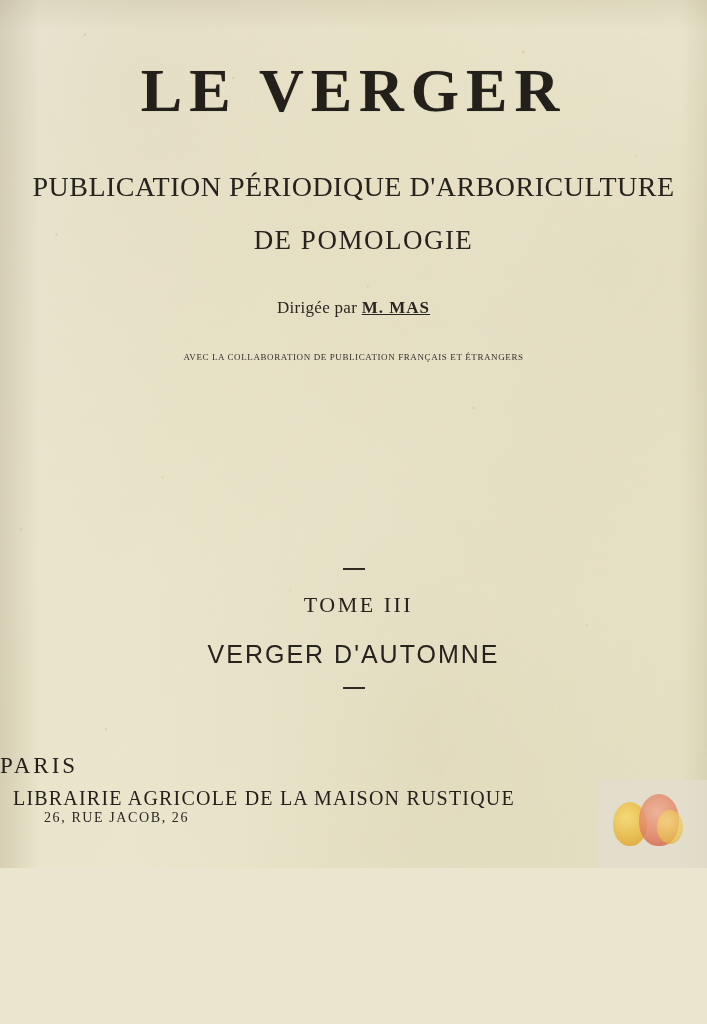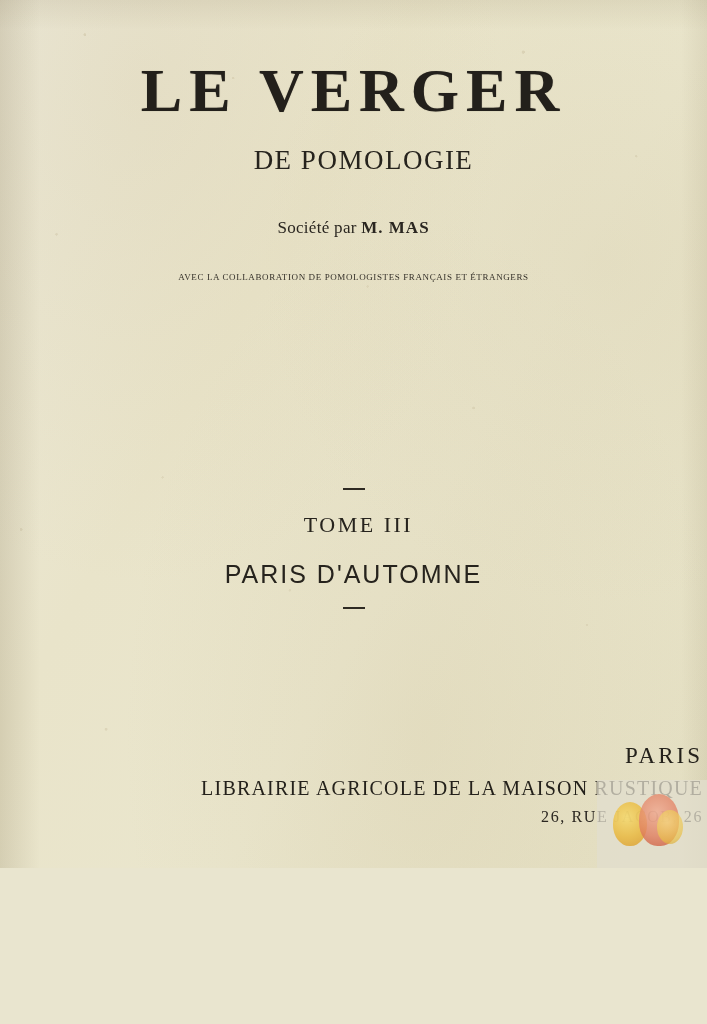--- a/index.html
+++ b/index.html
@@ -103,20 +103,21 @@
 
   .director-line {
     margin: 42px 0 0 0;
     font-size: 17px;
     color: #2a2620;
     letter-spacing: 0.3px;
   }
   .director-line .name {
     font-weight: bold;
     letter-spacing: 1px;
+    text-decoration: underline;
   }
 
   .president-line {
     margin: 18px 0 0 0;
     font-size: 17px;
     letter-spacing: 0.3px;
     color: #2a2620;
   }
 
   .collab-line {
@@ -151,39 +152,40 @@
     color: #26231d;
     font-family: "Liberation Sans", sans-serif;
   }
 
   .imprint {
     position: absolute;
     left: 0;
     right: 4px;
     bottom: 42px;
     z-index: 2;
-    text-align: right;
+    text-align: left;
   }
   .imprint .city {
     font-size: 23px;
     letter-spacing: 3px;
     color: #24211b;
   }
   .imprint .publisher {
     margin-top: 8px;
     font-size: 20px;
     letter-spacing: 1.2px;
     color: #24211b;
     padding-left: 13px;
   }
   .imprint .address {
-    margin-top: 8px;
-    font-size: 16px;
+    margin-top: 0;
+    font-size: 14px;
     letter-spacing: 1.6px;
     color: #2b2721;
+    padding-left: 44px;
   }
 
   
   #watermark {
     position: absolute;
     right: 0;
     bottom: 0;
     width: 110px;
     height: 88px;
     z-index: 3;
@@ -225,37 +227,38 @@
 
 <div id="page">
 
   <div id="grain"></div>
   <div id="edge-shade"></div>
 
   <div class="content">
 
     <h1 class="title-main">LE VERGER</h1>
 
+    <p class="subtitle-1">PUBLICATION PÉRIODIQUE D'ARBORICULTURE</p>
 
 
     <p class="subtitle-2">DE POMOLOGIE</p>
 
     <p class="director-line">
-      <span>Société par</span>
+      <span>Dirigée par</span>
       <span class="name">M. MAS</span>
     </p>
 
 
-    <p class="collab-line">AVEC LA COLLABORATION DE POMOLOGISTES FRANÇAIS ET ÉTRANGERS</p>
+    <p class="collab-line">AVEC LA COLLABORATION DE PUBLICATION FRANÇAIS ET ÉTRANGERS</p>
 
     <span class="rule-dash dash-top"></span>
 
     <p class="tome">TOME III</p>
 
-    <p class="volume-subject">PARIS D'AUTOMNE</p>
+    <p class="volume-subject">VERGER D'AUTOMNE</p>
 
     <span class="rule-dash dash-bottom"></span>
 
   </div>
 
   <div class="imprint">
     <div class="city">PARIS</div>
     <div class="publisher">LIBRAIRIE AGRICOLE DE LA MAISON RUSTIQUE</div>
     <div class="address">26, RUE JACOB, 26</div>
   </div>

